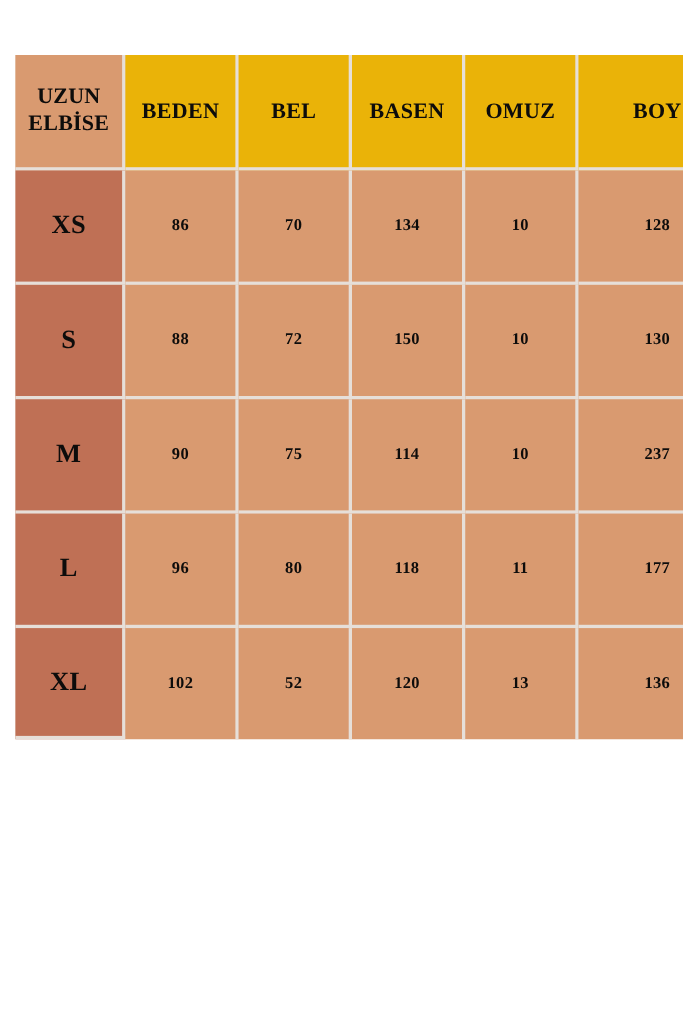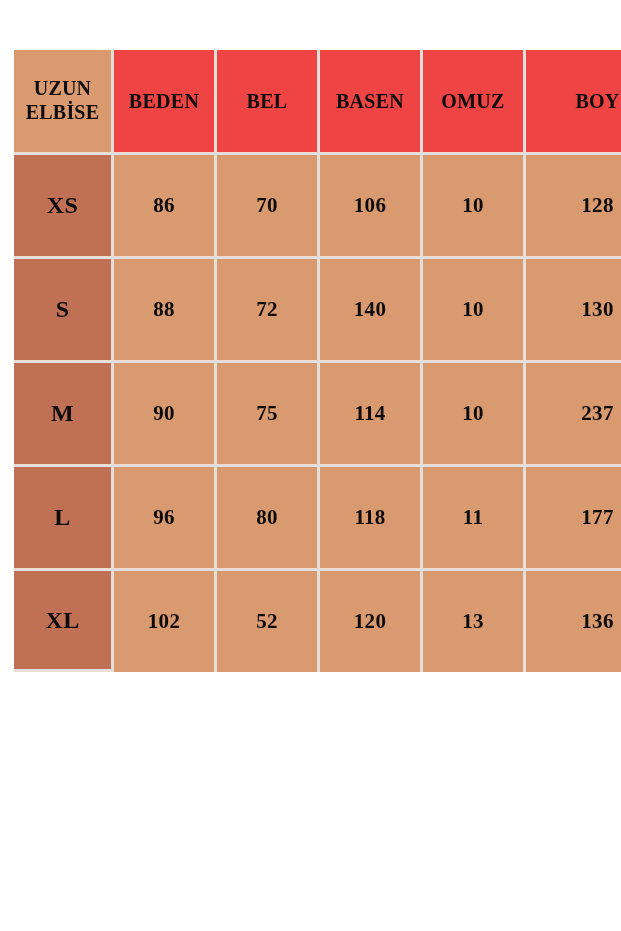--- a/index.html
+++ b/index.html
@@ -64,32 +64,32 @@
   .data-row td { height: 101px; }
 
   
   .cell-corner {
     background: #d99a70;
     font-size: 20px;
     line-height: 1.18;
     letter-spacing: 0.2px;
   }
   .cell-colhead {
-    background: #ef4444;
+    background: #eab308;
     font-size: 20px;
     letter-spacing: 0.3px;
   }
   .cell-rowhead {
     background: #bf7055;
     font-size: 24px;
     letter-spacing: 0.3px;
   }
   .cell-value {
     background: #d99a70;
-    font-size: 21px;
+    font-size: 15px;
     letter-spacing: 0.3px;
   }
 
   .corner-line { display: block; }
 </style>
 </head>
 <body>
 
 <div class="page">
 
@@ -115,29 +115,29 @@
         <th class="cell-colhead">OMUZ</th>
         <th class="cell-colhead">BOY</th>
       </tr>
     </thead>
 
     <tbody>
       <tr class="data-row">
         <th class="cell-rowhead">XS</th>
         <td class="cell-value">86</td>
         <td class="cell-value">70</td>
-        <td class="cell-value">106</td>
+        <td class="cell-value">134</td>
         <td class="cell-value">10</td>
         <td class="cell-value">128</td>
       </tr>
       <tr class="data-row">
         <th class="cell-rowhead">S</th>
         <td class="cell-value">88</td>
         <td class="cell-value">72</td>
-        <td class="cell-value">140</td>
+        <td class="cell-value">150</td>
         <td class="cell-value">10</td>
         <td class="cell-value">130</td>
       </tr>
       <tr class="data-row">
         <th class="cell-rowhead">M</th>
         <td class="cell-value">90</td>
         <td class="cell-value">75</td>
         <td class="cell-value">114</td>
         <td class="cell-value">10</td>
         <td class="cell-value">237</td>

